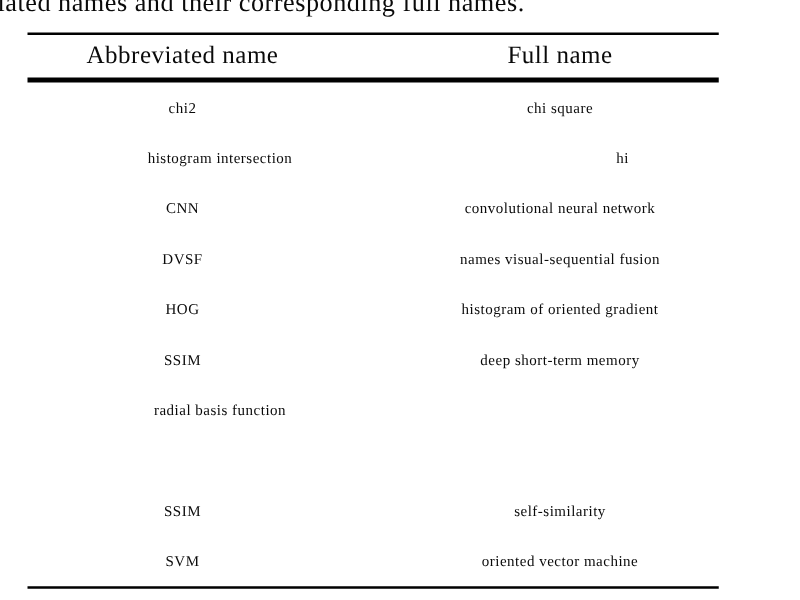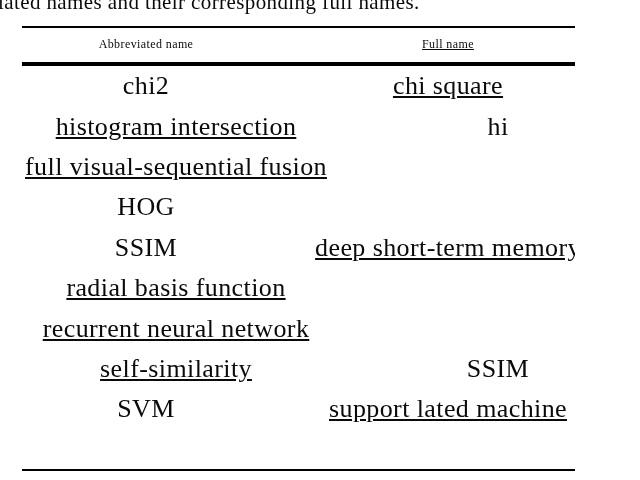--- a/index.html
+++ b/index.html
@@ -54,27 +54,27 @@
     width: 640px;
   }
   .trow {
     width: 640px;
     height: 40.4px;
     display: flex;
     align-items: center;
   }
   .cell {
     text-align: center;
-    font-size: 26px;
+    font-size: 12px;
     letter-spacing: 0.4px;
     white-space: nowrap;
   }
   .c1 { margin-left: 20px; width: 252px; }
-  .c2 { width: 352px; text-decoration: underline; }
-  .header-cell { font-size: 12px; }
+  .c2 { width: 352px; }
+  .header-cell { font-size: 20px; }
 </style>
 </head>
 <body>
 
 <div class="page">
 
   <div class="caption">lated names and their corresponding full names.</div>
 
   <div class="rule rule-top"></div>
 
@@ -88,40 +88,45 @@
   <div class="tbody" id="table-body">
       <div class="trow">
         <div class="cell c1">chi2</div>
         <div class="cell c2">chi square</div>
       </div>
       <div class="trow">
         <div class="cell c2">histogram intersection</div>
         <div class="cell c1">hi</div>
       </div>
       <div class="trow">
-        <div class="cell c2">full visual-sequential fusion</div>
+        <div class="cell c1">CNN</div>
+        <div class="cell c2">convolutional neural network</div>
+      </div>
+      <div class="trow">
+        <div class="cell c1">DVSF</div>
+        <div class="cell c2">names visual-sequential fusion</div>
       </div>
       <div class="trow">
         <div class="cell c1">HOG</div>
+        <div class="cell c2">histogram of oriented gradient</div>
       </div>
       <div class="trow">
         <div class="cell c1">SSIM</div>
         <div class="cell c2">deep short-term memory</div>
       </div>
       <div class="trow">
         <div class="cell c2">radial basis function</div>
       </div>
       <div class="trow">
-        <div class="cell c2">recurrent neural network</div>
       </div>
       <div class="trow">
+        <div class="cell c1">SSIM</div>
         <div class="cell c2">self-similarity</div>
-        <div class="cell c1">SSIM</div>
       </div>
       <div class="trow">
         <div class="cell c1">SVM</div>
-        <div class="cell c2">support lated machine</div>
+        <div class="cell c2">oriented vector machine</div>
       </div>
     </div>
 
   <div class="rule rule-bottom"></div>
 
 </div>
 
 </body></html>

